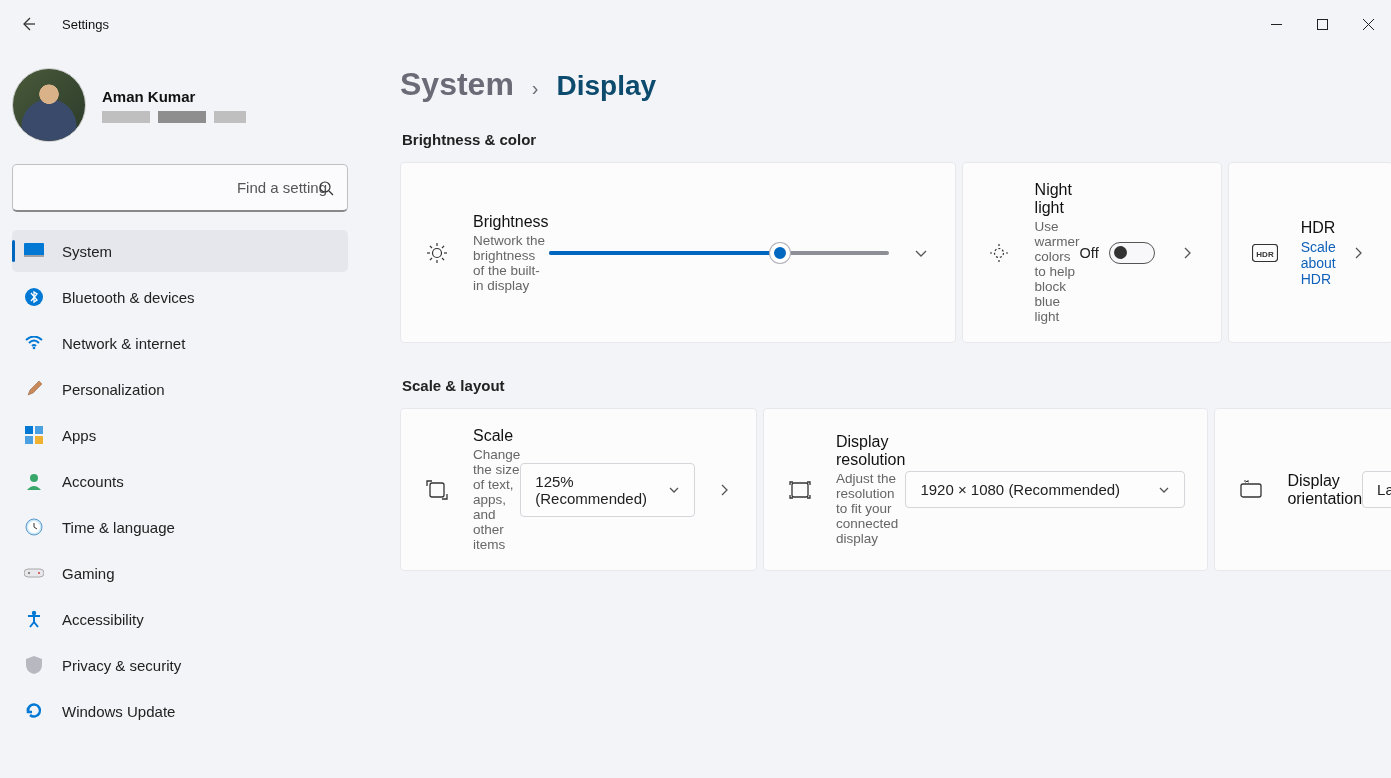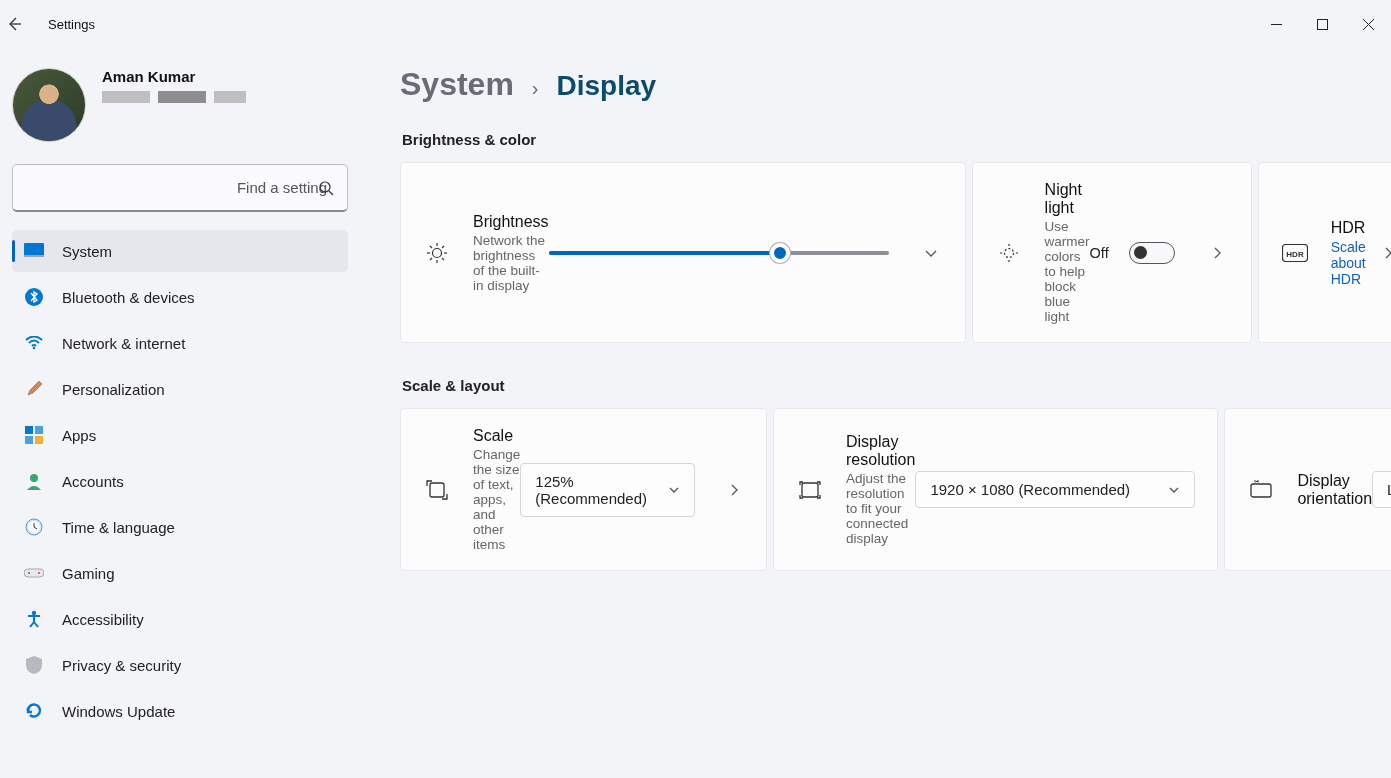--- a/index.html
+++ b/index.html
@@ -1,31 +1,31 @@
 <!DOCTYPE html>
 <html><head>
 <meta charset="utf-8">
 <style>
   * { box-sizing: border-box; margin: 0; padding: 0; font-family: "Segoe UI", -apple-system, sans-serif; }
   body { background: #f3f4f8; width: 1391px; height: 778px; overflow: hidden; color: #1a1a1a; }
 
   
-  .titlebar { display: flex; align-items: center; height: 48px; }
+  .titlebar { display: flex; align-items: center; height: 48px; padding-left: 14px; }
   .titlebar .back { width: 28px; height: 28px; display: flex; align-items: center; justify-content: center; cursor: pointer; color: #333; }
   .titlebar .title { margin-left: 20px; font-size: 13px; color: #111; }
   .titlebar .spacer { flex: 1; }
   .window-controls { display: flex; }
   .window-controls div { width: 46px; height: 32px; display: flex; align-items: center; justify-content: center; cursor: pointer; }
   .window-controls svg { stroke: #222; }
 
   .main-layout { display: flex; height: calc(100% - 48px); }
 
   
   .sidebar { width: 360px; padding: 14px 12px 0 12px; display: flex; flex-direction: column; }
-  .profile { display: flex; padding: 6px 0 22px 0; }
+  .profile { display: flex; align-items: center; padding: 6px 0 22px 0; }
   .avatar { width: 74px; height: 74px; border-radius: 50%; background: linear-gradient(135deg, #4a5a3a, #2a3a2a); border: 1px solid #ccc; overflow: hidden; position: relative; }
   .avatar::after{ content:""; position:absolute; inset:0; background: radial-gradient(circle at 50% 35%, #d9b28a 16%, transparent 17%), radial-gradient(circle at 50% 80%, #3a4a6a 40%, transparent 41%);}
   .profile-text { margin-left: 16px; }
   .profile-name { font-size: 15px; font-weight: 600; color: #111; }
   .profile-sub { margin-top: 6px; display: flex; gap: 8px;}
   .profile-sub span { display:inline-block; height: 12px; background: #bfbfbf;}
   .profile-sub span:nth-child(1){width:48px;}
   .profile-sub span:nth-child(2){width:48px; background:#8e8e8e;}
   .profile-sub span:nth-child(3){width:32px;}
 
@@ -50,21 +50,21 @@
   .section-title { font-size: 15px; font-weight: 600; margin: 0 0 14px 2px; color: #222; }
 
   .card-stack { display: flex; flex-direction: row; gap: 6px; margin-bottom: 34px;}
   .card { background: #fcfcfd; border: 1px solid #e8e8ec; border-radius: 4px; padding: 18px 22px; display: flex; align-items: center; min-height: 78px; }
   .card-icon { width: 28px; height: 28px; display: flex; align-items: center; justify-content: center; margin-right: 22px; color: #333; flex-shrink:0;}
   .card-text { flex: 0 1 auto; }
   .card-title { font-size: 16px; color: #111; }
   .card-sub { font-size: 13.5px; color: #666; margin-top: 2px;}
   .card-link { font-size: 14px; color: #1061b9; margin-top: 2px; cursor: pointer;}
   .card-fill { flex: 1; }
-  .card-controls { display: flex; align-items: center; gap: 20px; }
+  .card-controls { display: flex; align-items: center; gap: 10px; }
 
   .slider-wrap { width: 340px; display:flex; align-items:center;}
   .slider-track { position: relative; height: 4px; background: #8e8e96; width: 100%; border-radius: 2px;}
   .slider-fill { position:absolute; left:0; top:0; bottom:0; background:#0067c0; border-radius:2px;}
   .slider-thumb { position:absolute; top:50%; width:20px; height:20px; border-radius:50%; background:#0067c0; border: 4px solid #fff; box-shadow: 0 0 0 1px #b0b0b8; transform: translate(-50%, -50%);}
 
   .toggle { width: 46px; height: 22px; border-radius: 11px; border: 1px solid #555; background: #f8f8fa; position: relative; cursor: pointer;}
   .toggle::after { content:""; position:absolute; width:13px; height:13px; border-radius:50%; background:#333; top:3.5px; left:4px;}
   .toggle-label { font-size: 14.5px; color: #222;}
 

